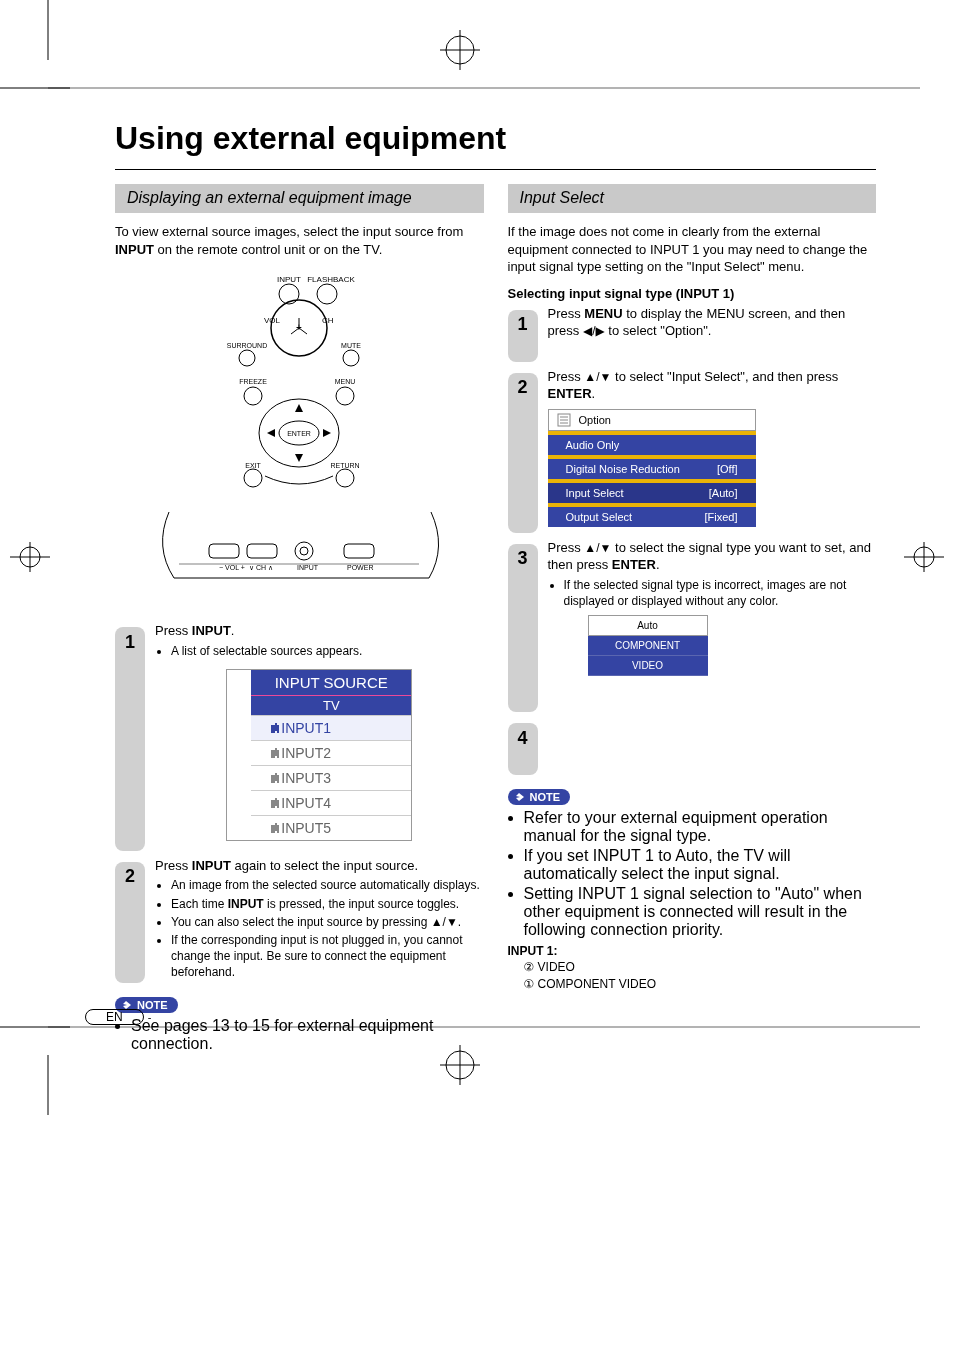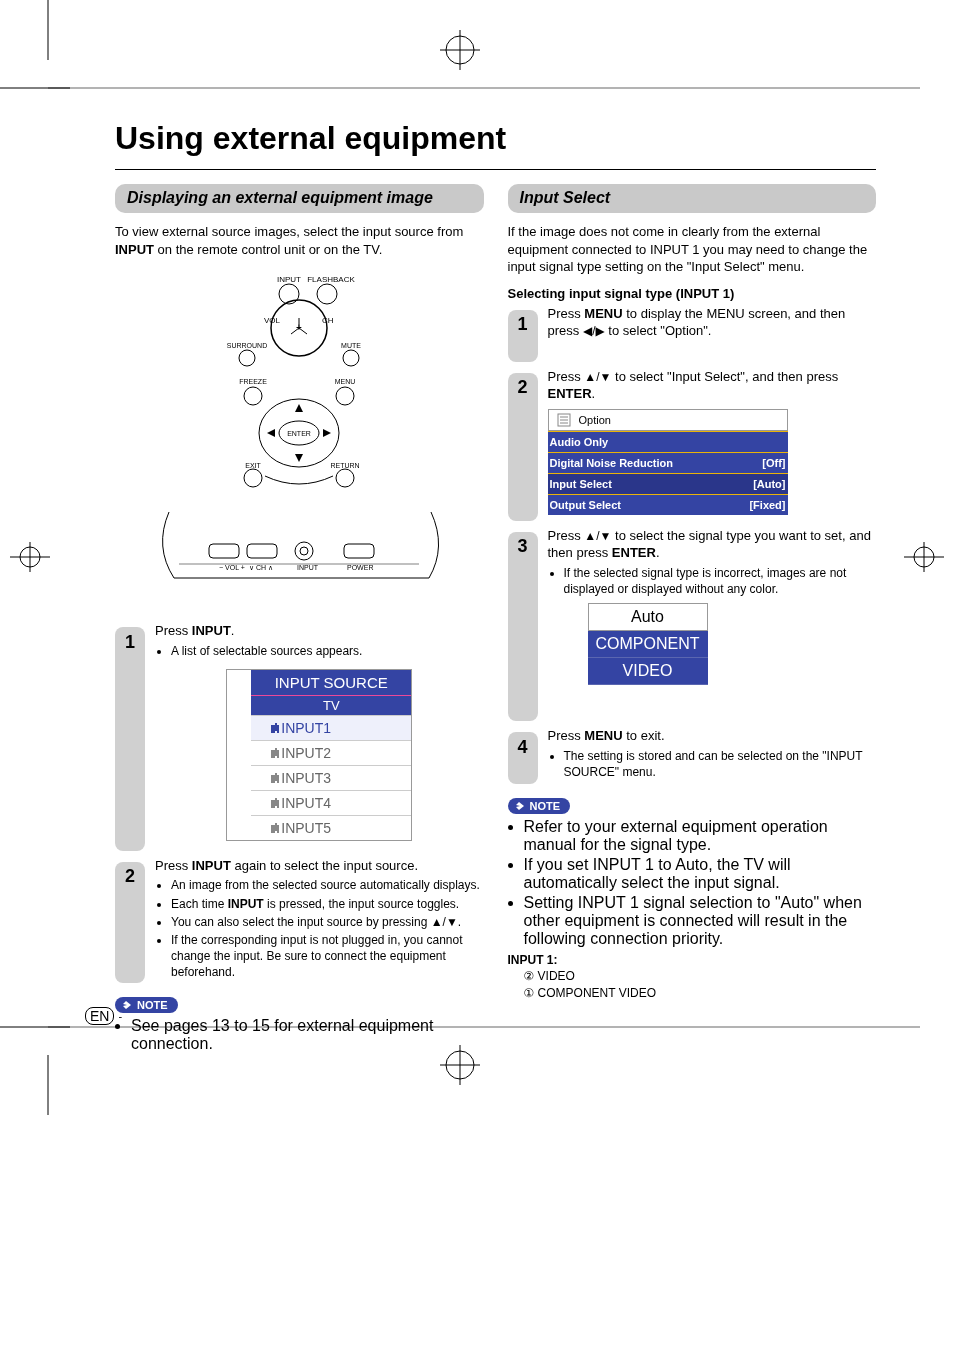--- a/index.html
+++ b/index.html
@@ -53,24 +53,24 @@
   .columns {
     display: flex;
     gap: 24px;
   }
   .col {
     flex: 1;
     min-width: 0;
   }
   .pill-heading {
     background: #c9c9c9;
-    border-radius: 10px;
+    border-radius: 0;
     padding: 5px 28px 6px 12px;
     font-style: italic;
-    font-weight: bold;
+    font-weight: normal;
     font-size: 16px;
     color: #000;
     margin-bottom: 10px;
   }
   .body-text {
     font-size: 13px;
     line-height: 1.35;
     margin: 0 0 10px 0;
   }
   .body-text-small {
@@ -171,53 +171,52 @@
     padding-left: 16px;
     margin: 0;
   }
   .note-bullets li { margin-bottom: 2px; }
   .section-sub {
     font-weight: bold;
     font-size: 13px;
     margin: 8px 0 4px 0;
   }
   .option-menu {
-    width: 240px;
+    width: 208px;
     margin: 6px 0 6px 0;
     background: #3444a3;
     color: #fff;
     font-size: 11px;
     text-align: right;
   }
   .option-hdr {
     background: #fff;
     color: #000;
     border: 1px solid #999;
     padding: 3px 8px;
     display: flex;
     align-items: center;
     gap: 8px;
   }
   .option-row {
     display: flex;
     justify-content: space-between;
-    padding: 4px 2px;
-    border-top: 1px solid #eab308;
-    font-weight: bold;
+    padding: 4px 18px;
+    border-top: 4px solid #eab308;
   }
   .option-row.sel { background: #2a368a; }
   .signal-menu {
     width: 120px;
     margin: 6px 0 6px 40px;
   }
   .signal-row {
     background: #3444a3;
     color: #fff;
     text-align: center;
-    font-size: 16px;
+    font-size: 10px;
     padding: 4px 0;
     border-bottom: 1px solid #5a66b0;
   }
   .signal-row.top {
     background: #fff;
     color: #000;
     border: 1px solid #999;
   }
   .footer-en {
     position: absolute;
@@ -501,28 +500,20 @@
           <div style="height:30px"></div>
         </div>
       </div>
 
       
       <div class="step-wrap">
         <div class="step-side">
           <div class="step-tab">4</div>
           <div class="step-tail"></div>
         </div>
-        <div class="step-body">
-          <div class="step-content">
-            <span>Press </span><b>MENU</b><span> to exit.</span>
-            <ul class="bullet-list">
-              <li>The setting is stored and can be selected on the "INPUT SOURCE" menu.</li>
-            </ul>
-          </div>
-        </div>
       </div>
 
       <div class="note-pill">
         <svg width="12" height="12" viewBox="0 0 12 12">
             <path d="M5 2 L10 6 L5 10 L2 7 L6 6 L2 5 Z" fill="#fff"></path>
           </svg>
         <span>NOTE</span>
       </div>
       <ul class="note-bullets">
         <li>Refer to your external equipment operation manual for the signal type.</li>
@@ -531,21 +522,21 @@
       </ul>
       <div class="body-text-small" style="font-weight:bold; margin-top:4px">INPUT 1:</div>
       <div class="body-text-small circ-num" style="padding-left:16px">② VIDEO</div>
       <div class="body-text-small circ-num" style="padding-left:16px">① COMPONENT VIDEO</div>
 
     </div>
 
   </div>
 
   <div class="footer-en">
-    <span style="border:1px solid #000; border-radius:8px; padding:0 4px; font-size:14px">EN</span>
+    <span style="border:1px solid #000; border-radius:8px; padding:0 20px; font-size:12px">EN</span>
     <span>-</span>
   </div>
 
   <div class="crop-mark-bottom">
     <svg viewBox="0 0 954 110">
       <line x1="48" y1="50" x2="48" y2="110" stroke="#000" stroke-width="1"></line>
       <line x1="0" y1="22" x2="70" y2="22" stroke="#000" stroke-width="1"></line>
       <line x1="48" y1="22" x2="920" y2="22" stroke="#000" stroke-width="0.6"></line>
       <circle cx="460" cy="60" r="14" fill="none" stroke="#000" stroke-width="1"></circle>
       <line x1="440" y1="60" x2="480" y2="60" stroke="#000" stroke-width="1"></line>

